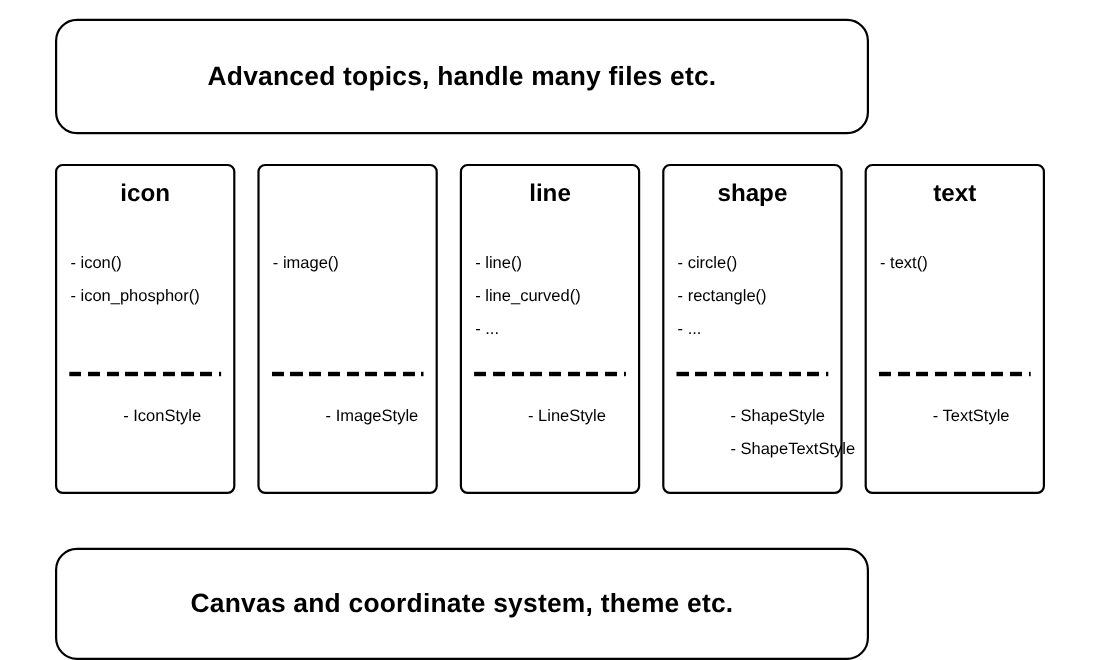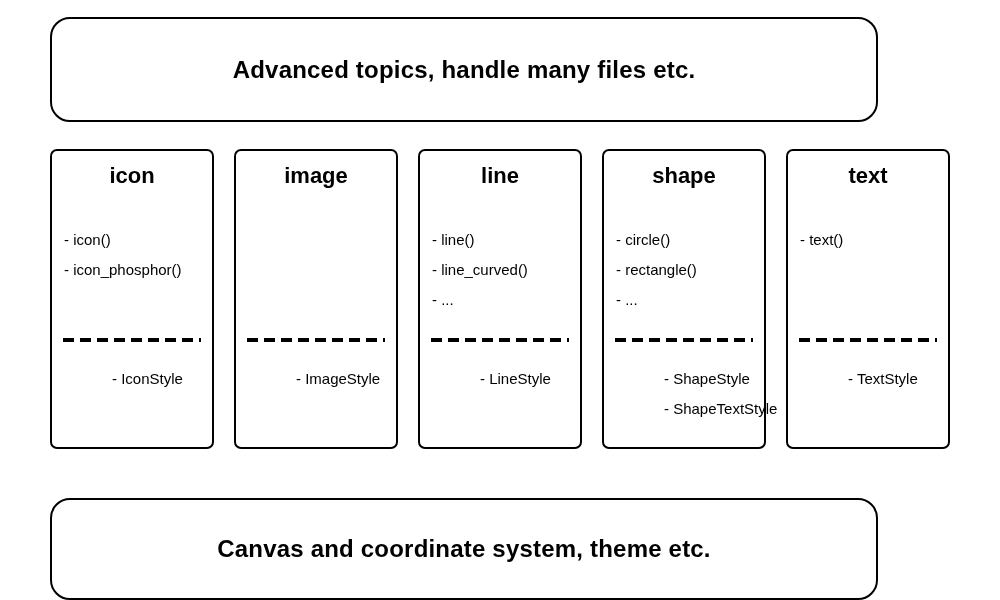--- a/index.html
+++ b/index.html
@@ -12,21 +12,21 @@
   .page {
     position: relative;
     width: 1000px;
     height: 600px;
     background: #ffffff;
     overflow: hidden;
   }
   .banner {
     position: absolute;
     left: 50px;
-    width: 828px;
+    width: 740px;
     border: 2px solid #000000;
     border-radius: 20px;
     background: #ffffff;
     display: flex;
     align-items: center;
     justify-content: center;
     box-sizing: border-box;
   }
   .banner-top { top: 17px; height: 105px; }
   .banner-bottom { top: 478px; height: 102px; margin-top: 20px; }
@@ -109,21 +109,23 @@
         <div class="list-item">- icon()</div>
         <div class="list-item">- icon_phosphor()</div>
       </div>
       <div class="card-divider"></div>
       <div class="card-styles">
         <div class="list-item">- IconStyle</div>
       </div>
     </div>
 
     <div class="card">
-      <div class="card-title">image</div>
+      <div class="card-methods">
+        <div class="list-item">- image()</div>
+      </div>
       <div class="card-divider"></div>
       <div class="card-styles">
         <div class="list-item">- ImageStyle</div>
       </div>
     </div>
 
     <div class="card">
       <div class="card-title">line</div>
       <div class="card-methods">
         <div class="list-item">- line()</div>

